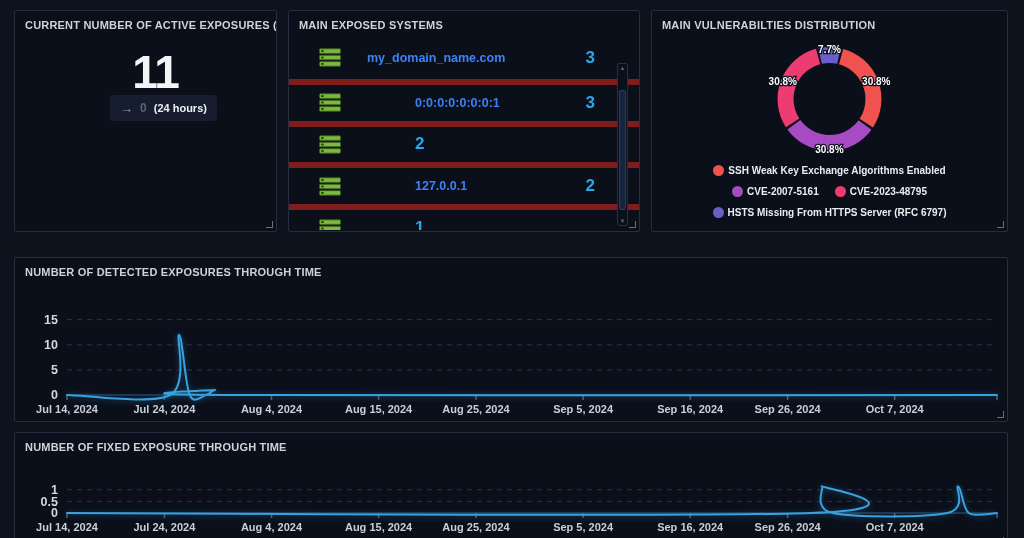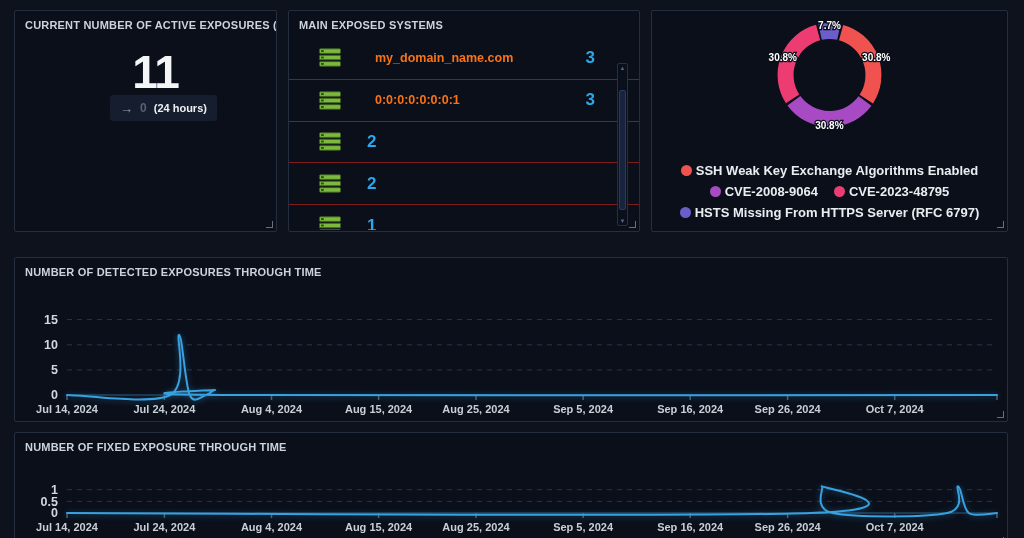--- a/index.html
+++ b/index.html
@@ -16,37 +16,37 @@
   .stat-row{display:flex;align-items:center;padding:14px 0 0 20px;flex-direction:column;}
   .big-value{font-size:46px;font-weight:600;color:#f3f5f7;line-height:1;letter-spacing:-1px;}
   .trend-badge{margin-left:16px;display:inline-flex;align-items:center;gap:7px;
     background:#151d2e;border-radius:3px;padding:6px 10px;}
   .trend-arrow{color:#97a1ad;font-size:13px;line-height:1;}
   .trend-delta{color:#59636f;font-size:12px;font-weight:600;}
   .trend-window{color:#edf0f3;font-size:11px;font-weight:700;}
   
   .system-list{position:absolute;top:26px;left:0;right:0;bottom:1px;overflow:hidden;}
   .system-row{height:41.8px;display:flex;align-items:center;padding:0 44px 0 30px;box-sizing:border-box;}
-  .system-row + .system-row{border-top:1px solid #7f1d1d;}
+  .system-row + .system-row{border-top:6px solid #7f1d1d;gap:48px;}
   .system-icon{width:22px;height:19px;margin-right:26px;flex:0 0 auto;}
-  .system-name{flex:1;font-size:12.5px;font-weight:700;color:#f97316;white-space:nowrap;overflow:hidden;margin-left:8px;}
+  .system-name{flex:1;font-size:12.5px;font-weight:700;color:#3b82f6;white-space:nowrap;overflow:hidden;}
   .system-count{font-size:17px;font-weight:700;color:#2ba7ea;}
   .scrollbar{position:absolute;right:11px;top:52px;bottom:5px;width:9px;background:#0a0f1c;
     border:1px solid #243049;border-radius:2px;}
   .scroll-arrow{position:absolute;left:0;right:0;text-align:center;font-size:6px;color:#55647f;line-height:8px;}
   .scroll-arrow.up{top:0;} .scroll-arrow.down{bottom:0;}
   .scroll-thumb{position:absolute;left:1px;right:1px;top:26px;height:118px;background:#172440;
     border:1px solid #2d3c5e;border-radius:2px;}
   
   .donut-wrap{position:relative;height:134px;}
   .donut-label{font-size:10px;font-weight:700;fill:#ffffff;paint-order:stroke;
     stroke:#0a0f1a;stroke-width:2.5px;}
   .legend{position:absolute;left:0;right:0;bottom:8px;}
   .legend-row{display:flex;justify-content:center;gap:16px;line-height:21px;}
-  .legend-item{display:inline-flex;align-items:center;gap:4px;font-size:13px;font-weight:700;color:#eaedf0;}
+  .legend-item{display:inline-flex;align-items:center;gap:4px;font-size:10px;font-weight:700;color:#eaedf0;}
   .legend-dot{width:11px;height:11px;border-radius:50%;flex:0 0 auto;}
   
   .mid-row{margin-top:25px;height:165px;}
   .bot-row{margin-top:10px;height:116px;}
   .chart-svg{display:block;}
   .grid-line{stroke:#29334d;stroke-width:1;stroke-dasharray:5 5;}
   .axis-line{stroke:#2d5a7d;stroke-width:1;}
   .tick-mark{stroke:#40627e;stroke-width:1.5;}
   .y-label{fill:#d2d8e0;font-size:12.5px;font-weight:700;}
   .x-label{fill:#c8cfd7;font-size:11px;font-weight:700;}
@@ -113,20 +113,21 @@
           </div>
           <div class="system-row">
             <svg class="system-icon" viewBox="0 0 24 20">
               <rect x="0.5" y="0.5" width="23" height="5" rx="1" fill="#7cb93e" stroke="#3c5c20"></rect>
               <rect x="2.2" y="2" width="3" height="2" fill="#2f4a17"></rect>
               <rect x="0.5" y="7.5" width="23" height="5" rx="1" fill="#7cb93e" stroke="#3c5c20"></rect>
               <rect x="2.2" y="9" width="3" height="2" fill="#2f4a17"></rect>
               <rect x="0.5" y="14.5" width="23" height="5" rx="1" fill="#7cb93e" stroke="#3c5c20"></rect>
               <rect x="2.2" y="16" width="3" height="2" fill="#2f4a17"></rect>
             </svg>
+            <span class="system-name">127.0.0.1</span>
             <span class="system-count">2</span>
           </div>
           <div class="system-row">
             <svg class="system-icon" viewBox="0 0 24 20">
               <rect x="0.5" y="0.5" width="23" height="5" rx="1" fill="#7cb93e" stroke="#3c5c20"></rect>
               <rect x="2.2" y="2" width="3" height="2" fill="#2f4a17"></rect>
               <rect x="0.5" y="7.5" width="23" height="5" rx="1" fill="#7cb93e" stroke="#3c5c20"></rect>
               <rect x="2.2" y="9" width="3" height="2" fill="#2f4a17"></rect>
               <rect x="0.5" y="14.5" width="23" height="5" rx="1" fill="#7cb93e" stroke="#3c5c20"></rect>
               <rect x="2.2" y="16" width="3" height="2" fill="#2f4a17"></rect>
@@ -136,20 +137,21 @@
         </div>
       <div class="scrollbar">
         <div class="scroll-arrow up">▲</div>
         <div class="scroll-thumb"></div>
         <div class="scroll-arrow down">▼</div>
       </div>
       <span class="resize-corner"></span>
     </div>
 
     <div class="panel">
+      <div class="panel-title">MAIN VULNERABILTIES DISTRIBUTION</div>
       <div class="donut-wrap">
         <svg id="donut-svg" class="chart-svg" viewBox="0 0 355 134" width="355" height="134">
             <path d="M168.1,21.0 A44,44 0 0 1 186.9,21.0" fill="none" stroke="#6c5ec9" stroke-width="16"></path>
             <text x="177.5" y="14.0" dy="0.35em" text-anchor="middle" class="donut-label">7.7%</text>
             <path d="M189.1,21.6 A44,44 0 0 1 214.3,88.1" fill="none" stroke="#f0524f" stroke-width="16"></path>
             <text x="224.3" y="46.3" dy="0.35em" text-anchor="middle" class="donut-label">30.8%</text>
             <path d="M213.0,90.0 A44,44 0 0 1 141.9,89.8" fill="none" stroke="#a94ac5" stroke-width="16"></path>
             <text x="177.4" y="114.0" dy="0.35em" text-anchor="middle" class="donut-label">30.8%</text>
             <path d="M140.6,87.9 A44,44 0 0 1 166.1,21.5" fill="none" stroke="#ec3c72" stroke-width="16"></path>
             <text x="130.8" y="46.1" dy="0.35em" text-anchor="middle" class="donut-label">30.8%</text>
@@ -158,21 +160,21 @@
       <div class="legend" id="donut-legend">
           <div class="legend-row">
             <span class="legend-item">
               <span class="legend-dot" style="background: rgb(240, 82, 79);"></span>
               <span>SSH Weak Key Exchange Algorithms Enabled</span>
             </span>
           </div>
           <div class="legend-row">
             <span class="legend-item">
               <span class="legend-dot" style="background: rgb(169, 74, 197);"></span>
-              <span>CVE-2008-9064</span>
+              <span>CVE-2007-5161</span>
             </span>
             <span class="legend-item">
               <span class="legend-dot" style="background: rgb(236, 60, 114);"></span>
               <span>CVE-2023-48795</span>
             </span>
           </div>
           <div class="legend-row">
             <span class="legend-item">
               <span class="legend-dot" style="background: rgb(108, 94, 201);"></span>
               <span>HSTS Missing From HTTPS Server (RFC 6797)</span>

